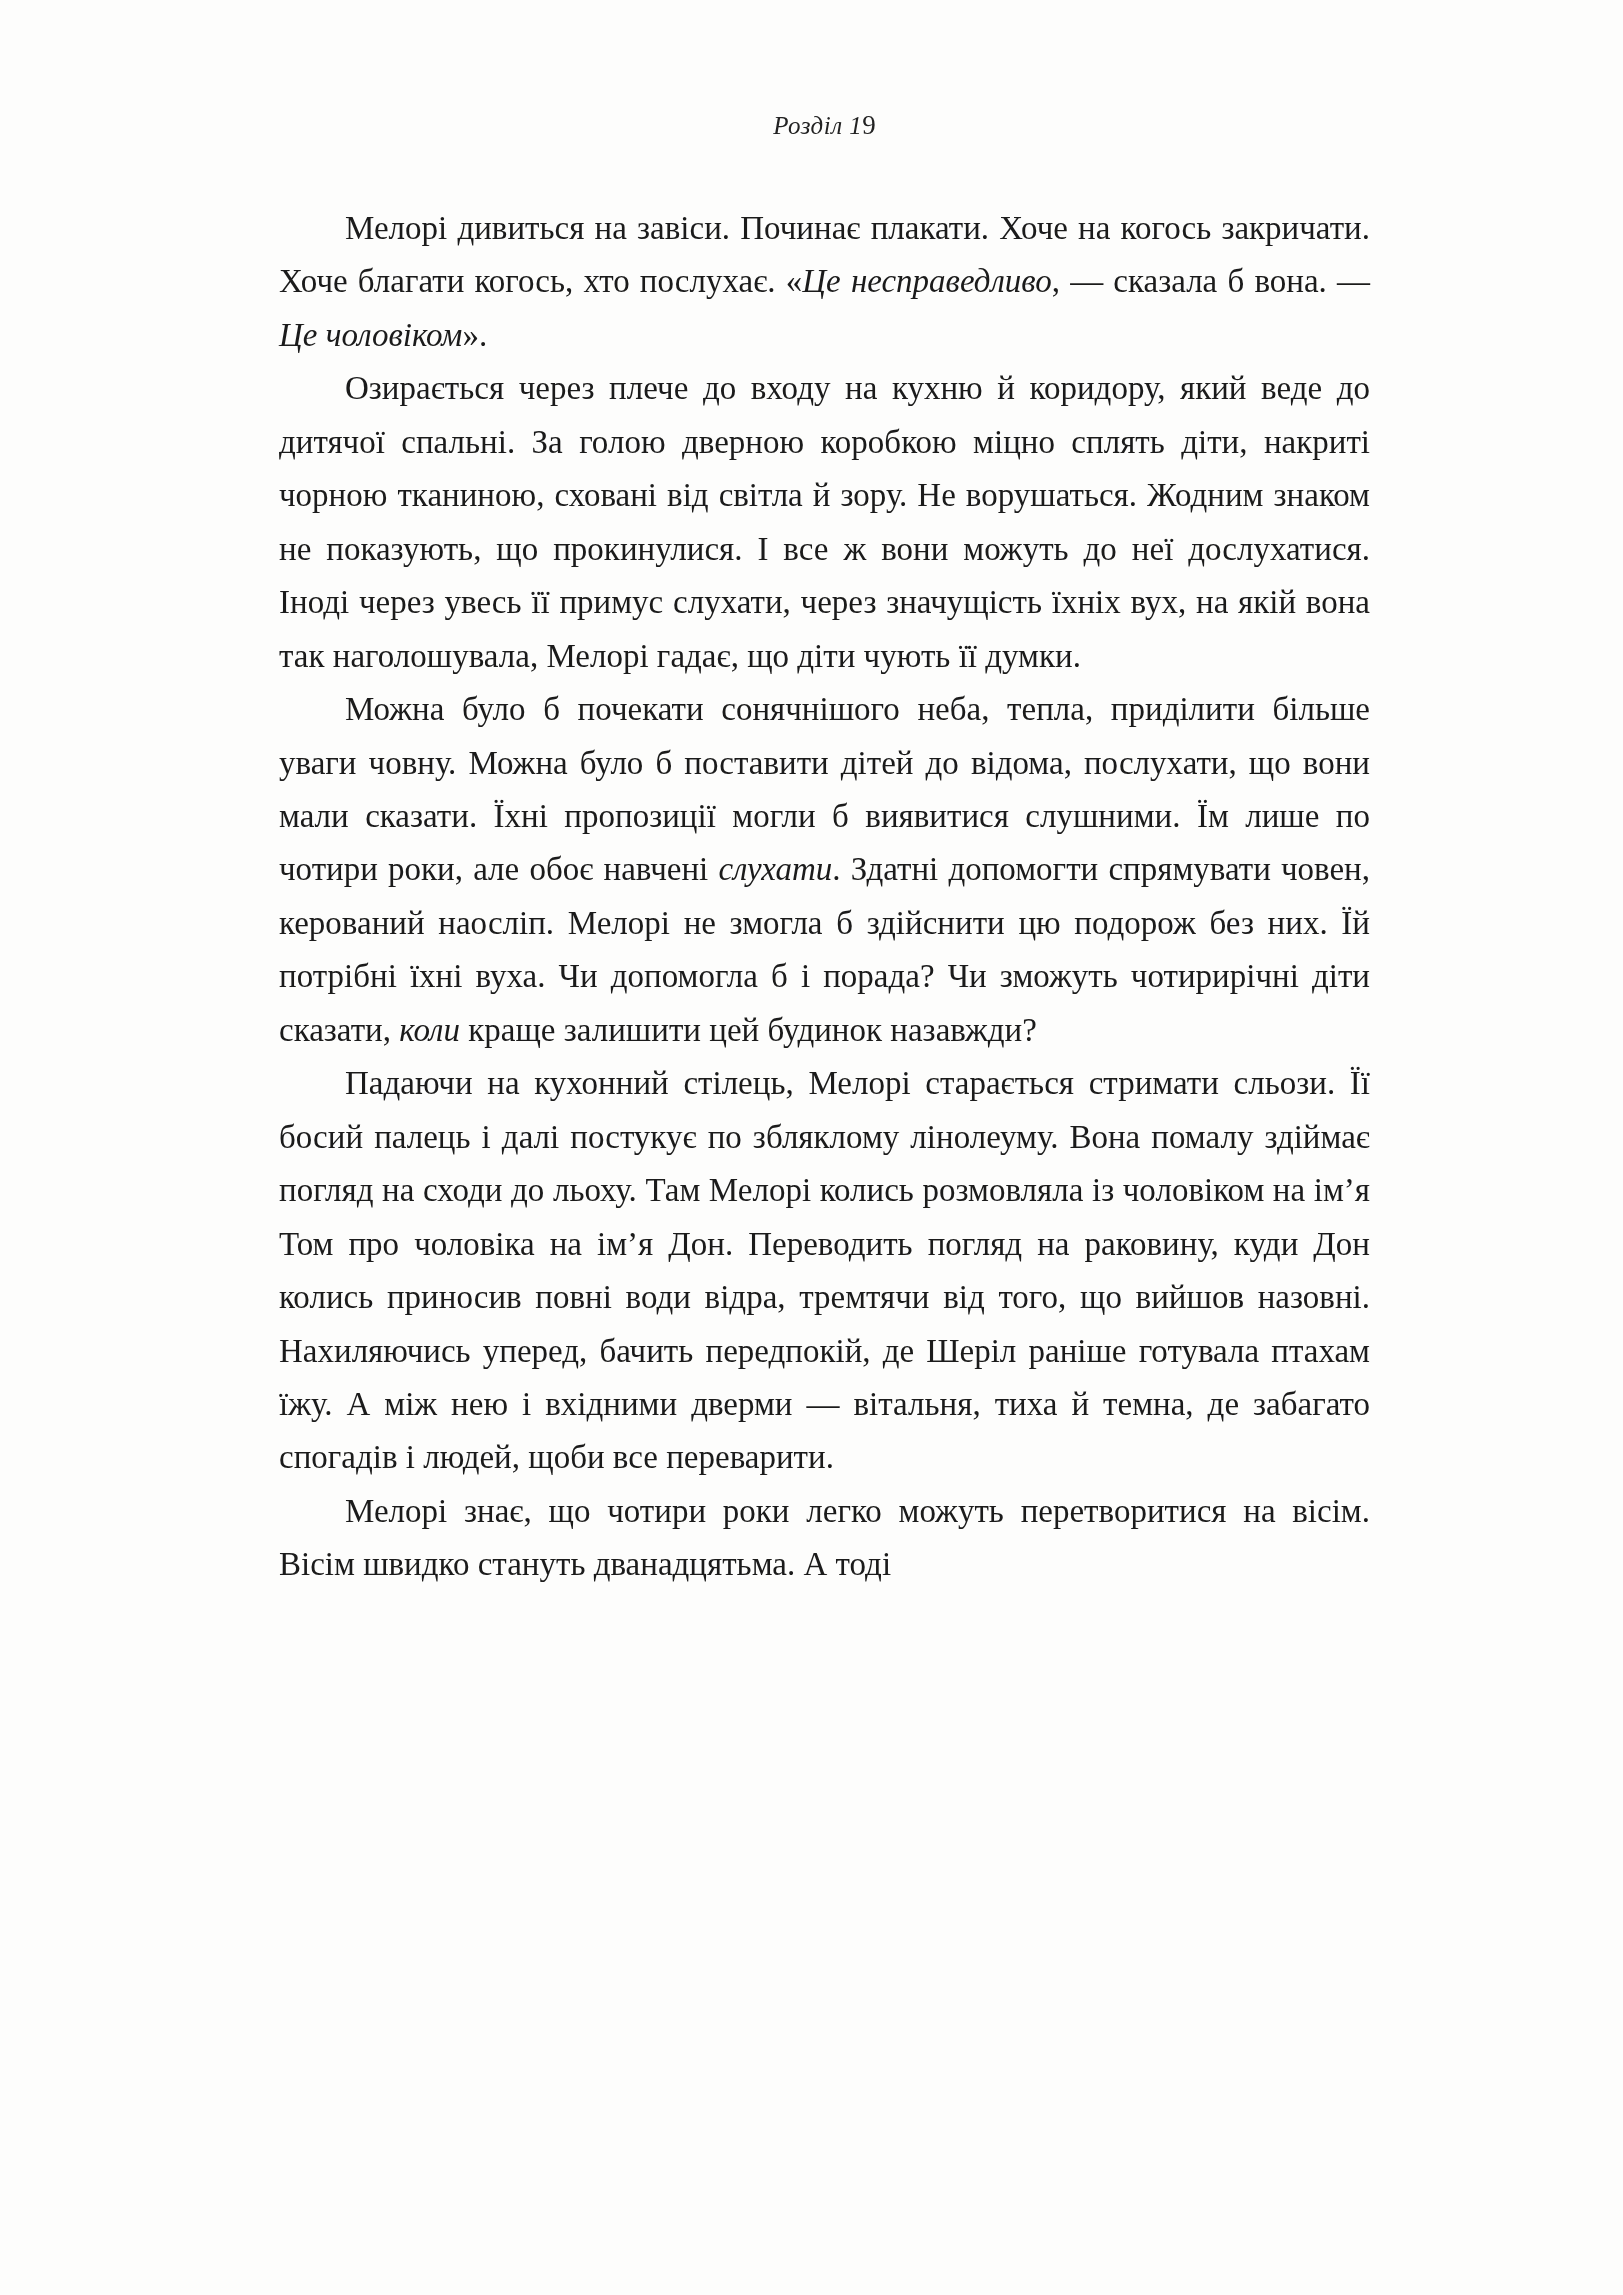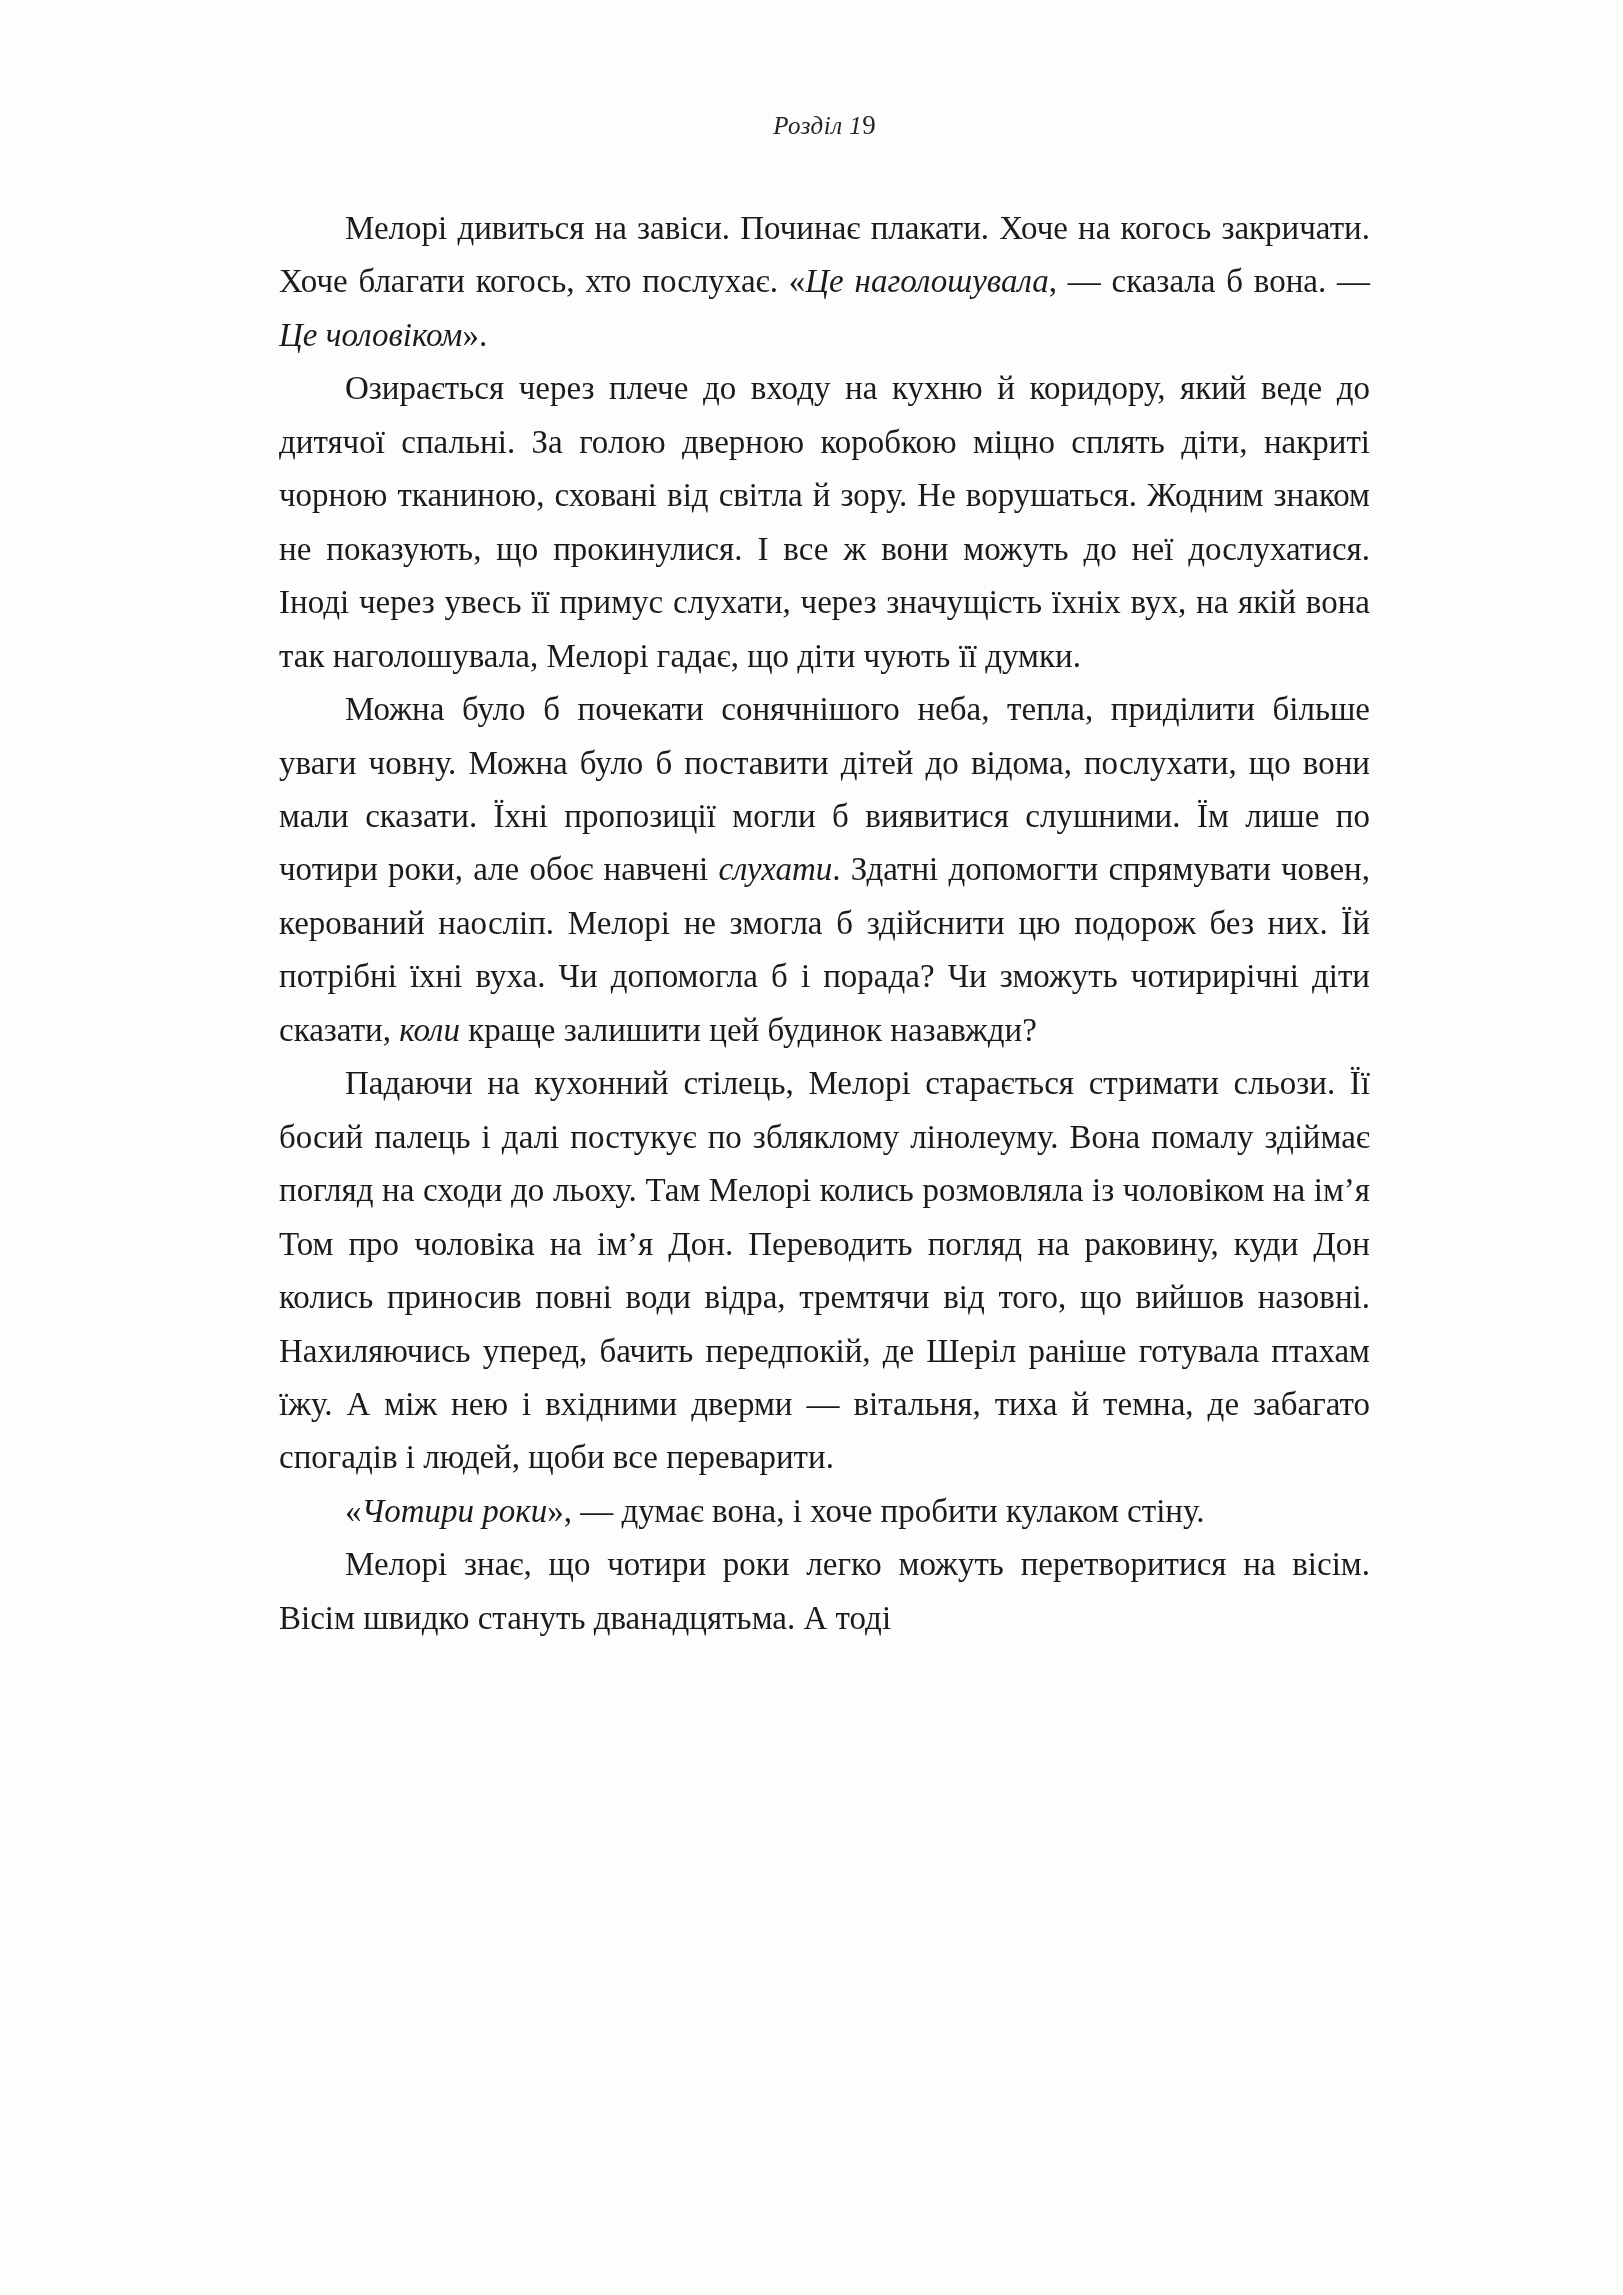--- a/index.html
+++ b/index.html
@@ -64,23 +64,22 @@
 
 <div class="page">
   <div class="content">
 
     <div class="running-head">
       <span class="chapter-label">Розділ 1</span>
       <span class="folio">9</span>
     </div>
 
     <div class="body-text">
-      <p>Мелорі дивиться на завіси. Починає плакати. Хоче на когось закричати. Хоче благати когось, хто послухає. «<em>Це наголошувала</em>, — сказала б вона. — <em>Це чоловіком</em>».</p>
+      <p>Мелорі дивиться на завіси. Починає плакати. Хоче на когось закричати. Хоче благати когось, хто послухає. «<em>Це несправедливо</em>, — сказала б вона. — <em>Це чоловіком</em>».</p>
       <p>Озирається через плече до входу на кухню й коридору, який веде до дитячої спальні. За голою дверною коробкою міцно сплять діти, накриті чорною тканиною, сховані від світла й зору. Не ворушаться. Жодним знаком не показують, що прокинулися. І все ж вони можуть до неї дослухатися. Іноді через увесь її примус слухати, через значущість їхніх вух, на якій вона так наголошувала, Мелорі гадає, що діти чують її думки.</p>
       <p>Можна було б почекати сонячнішого неба, тепла, приділити більше уваги човну. Можна було б поставити дітей до відома, послухати, що вони мали сказати. Їхні пропозиції могли б виявитися слушними. Їм лише по чотири роки, але обоє навчені <em>слухати</em>. Здатні допомогти спрямувати човен, керований наосліп. Мелорі не змогла б здійснити цю подорож без них. Їй потрібні їхні вуха. Чи допомогла б і порада? Чи зможуть чотирирічні діти сказати, <em>коли</em> краще залишити цей будинок назавжди?</p>
       <p>Падаючи на кухонний стілець, Мелорі старається стримати сльози. Її босий палець і далі постукує по збляклому лінолеуму. Вона помалу здіймає погляд на сходи до льоху. Там Мелорі колись розмовляла із чоловіком на ім’я Том про чоловіка на ім’я Дон. Переводить погляд на раковину, куди Дон колись приносив повні води відра, тремтячи від того, що вийшов назовні. Нахиляючись уперед, бачить передпокій, де Шеріл раніше готувала птахам їжу. А між нею і вхідними дверми — вітальня, тиха й темна, де забагато спогадів і людей, щоби все переварити.</p>
-      <p>«<em>Чотири роки</em>», — думає вона, і хоче пробити кулаком стіну.</p>
       <p>Мелорі знає, що чотири роки легко можуть перетворитися на вісім. Вісім швидко стануть дванадцятьма. А тоді</p>
     </div>
 
   </div>
 </div>
 
 
 </body></html>

